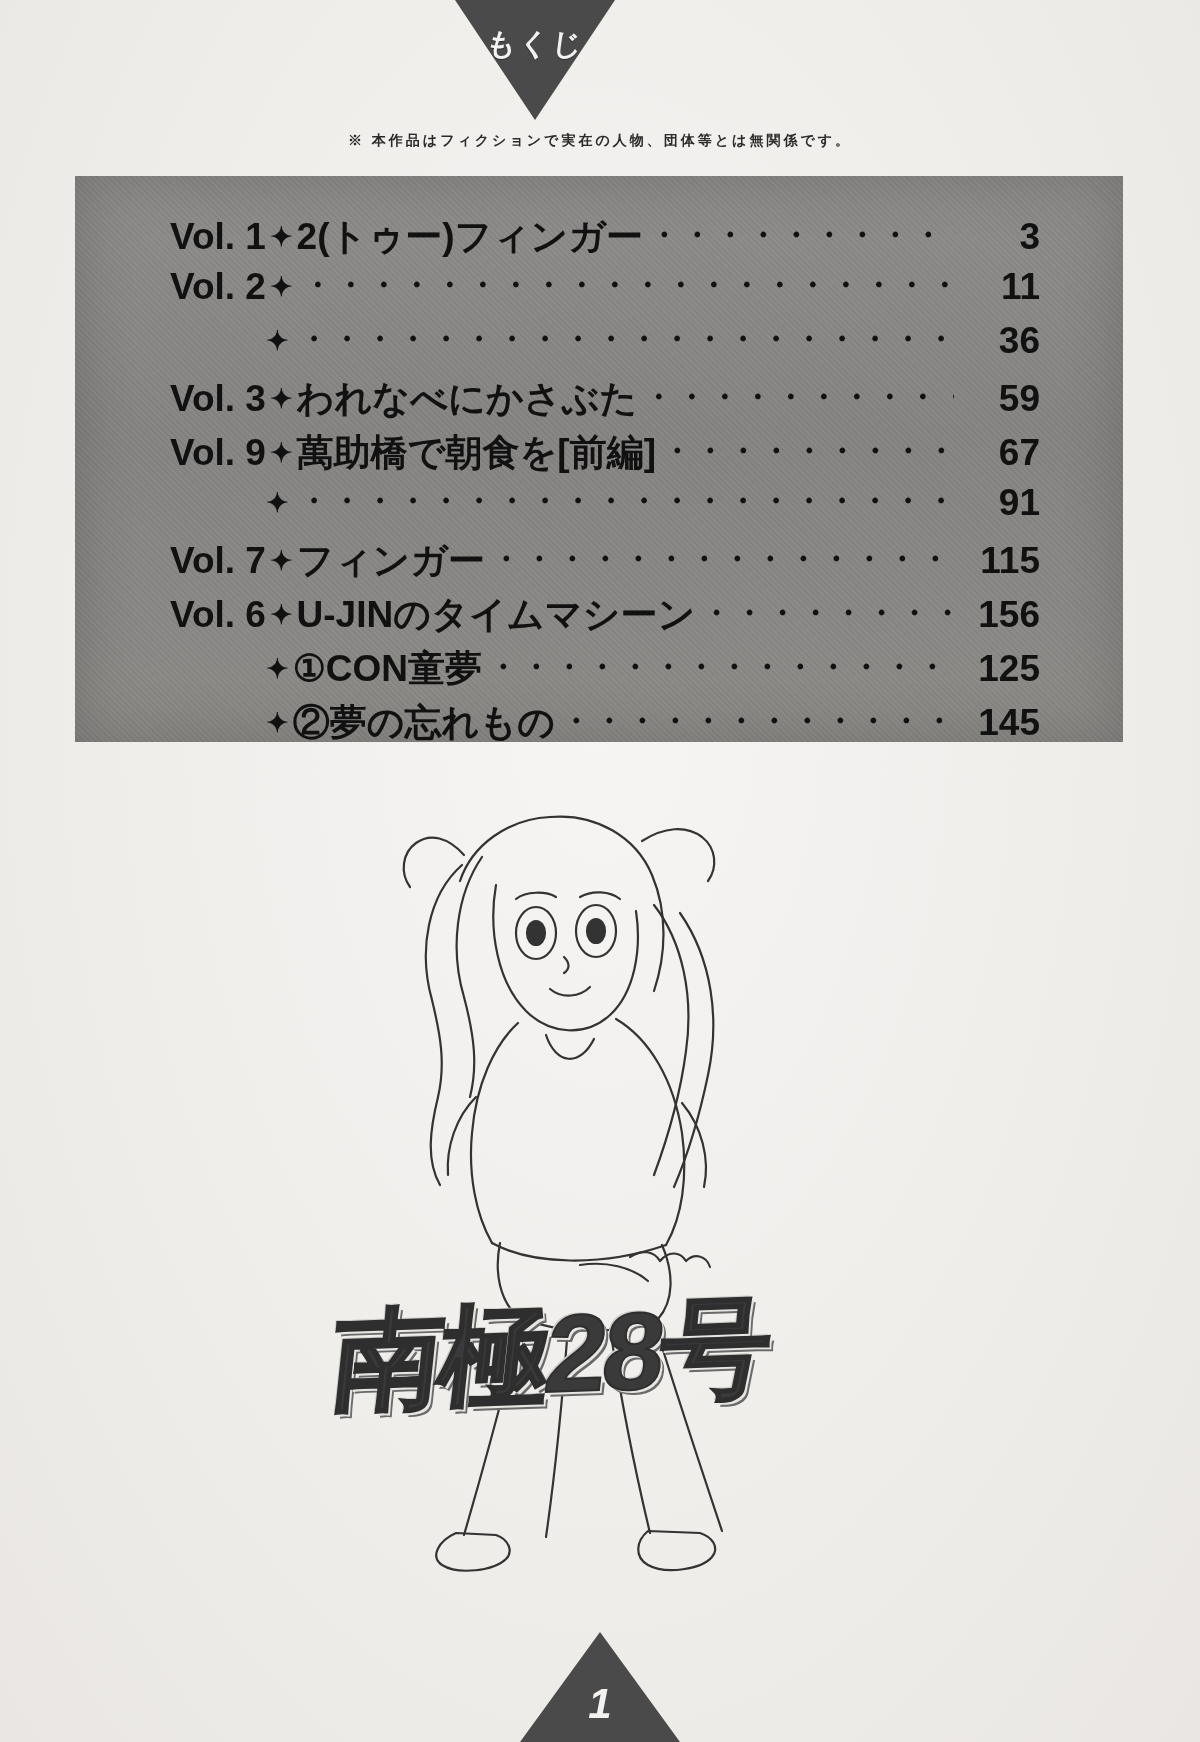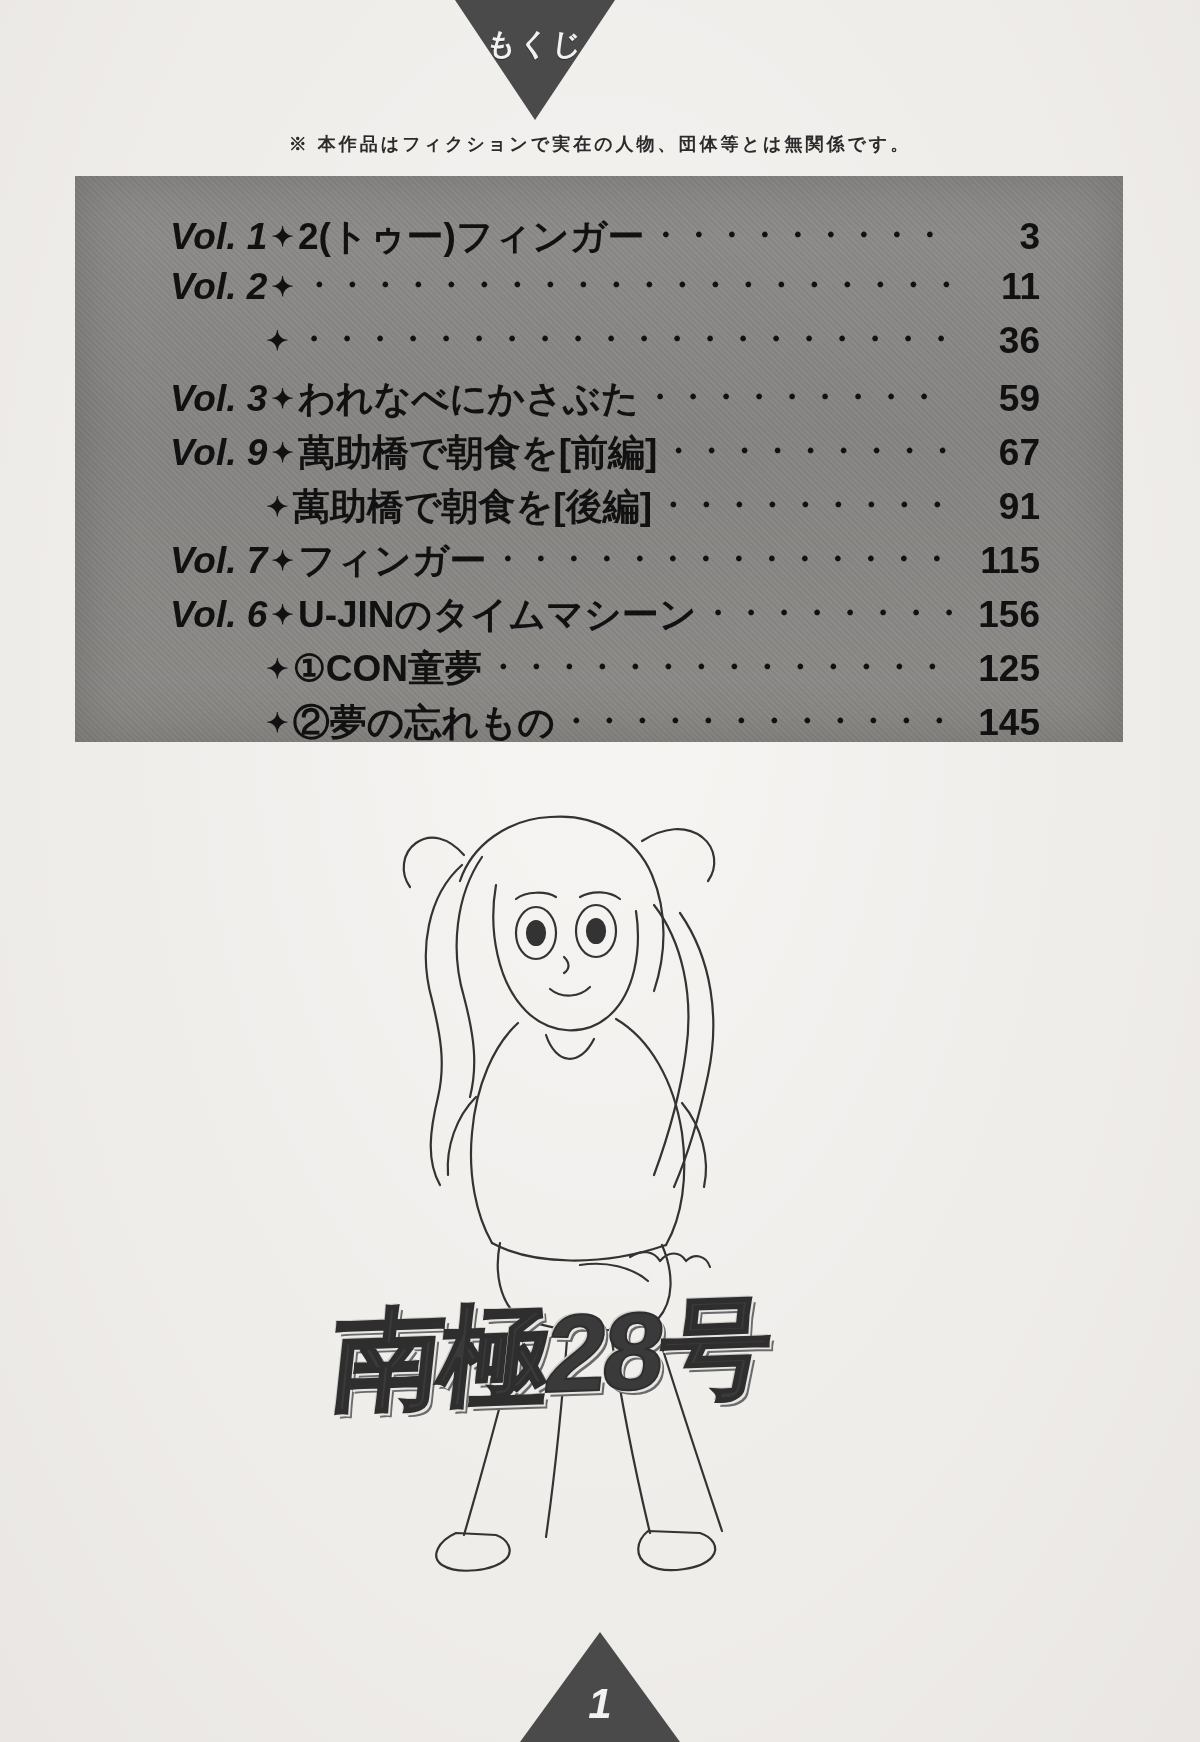--- a/index.html
+++ b/index.html
@@ -45,21 +45,21 @@
     text-shadow: 0 1px 0 #2a2a2a;
   }
 
   
   .disclaimer {
     position: absolute;
     top: 132px;
     left: 0;
     width: 1200px;
     text-align: center;
-    font-size: 18px;
+    font-size: 14px;
     font-weight: bold;
     color: #2b2b2b;
     letter-spacing: 3px;
   }
 
   
   .toc-panel {
     position: absolute;
     left: 75px;
     top: 176px;
@@ -81,21 +81,20 @@
     align-items: baseline;
     height: 54px;
     color: #111;
     font-weight: bold;
     white-space: nowrap;
   }
   .toc-row .vol {
     font-size: 37px;
     letter-spacing: 0px;
     font-family: "Liberation Sans", sans-serif;
-    font-style: italic;
   }
   .toc-row.indent {
     padding-left: 92px;
   }
   .toc-row .star {
     font-size: 27px;
     padding: 0 4px;
     position: relative;
     top: -3px;
   }
@@ -226,21 +225,20 @@
         <span class="vol">Vol. 9</span>
         <span class="star">✦</span>
         <span class="title">萬助橋で朝食を[前編]</span>
         <span class="dots">・・・・・・・・・・・・・・・・・・・・・・・・・・・・・・・・・・・・・・・・・・・・・・・・</span>
         <span class="page-num">67</span>
       </div>
 
       <div class="toc-row indent">
         <span class="vol"></span>
         <span class="star">✦</span>
-        <span class="title">萬助橋で朝食を[後編]</span>
         <span class="dots">・・・・・・・・・・・・・・・・・・・・・・・・・・・・・・・・・・・・・・・・・・・・・・・・</span>
         <span class="page-num">91</span>
       </div>
 
       <div class="toc-row">
         <span class="vol">Vol. 7</span>
         <span class="star">✦</span>
         <span class="title">フィンガー</span>
         <span class="dots">・・・・・・・・・・・・・・・・・・・・・・・・・・・・・・・・・・・・・・・・・・・・・・・・</span>
         <span class="page-num">115</span>

